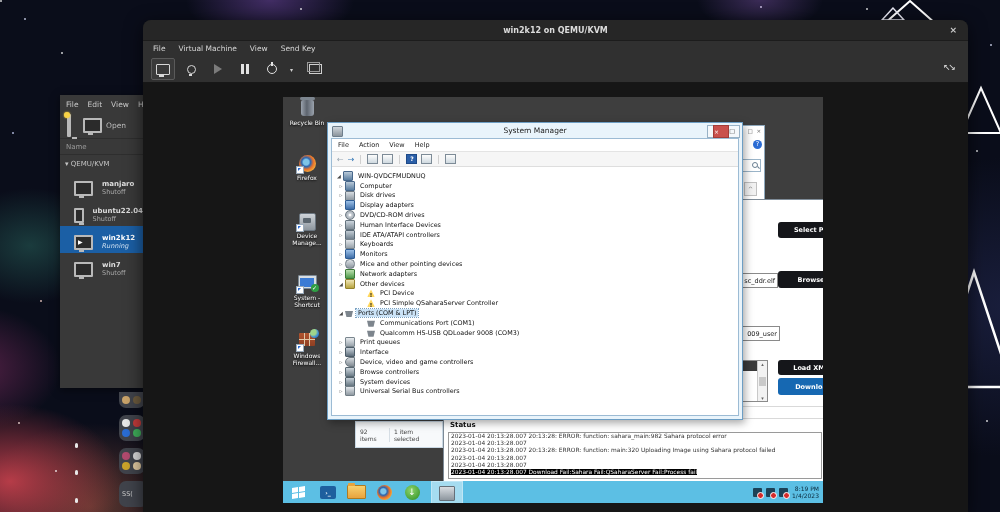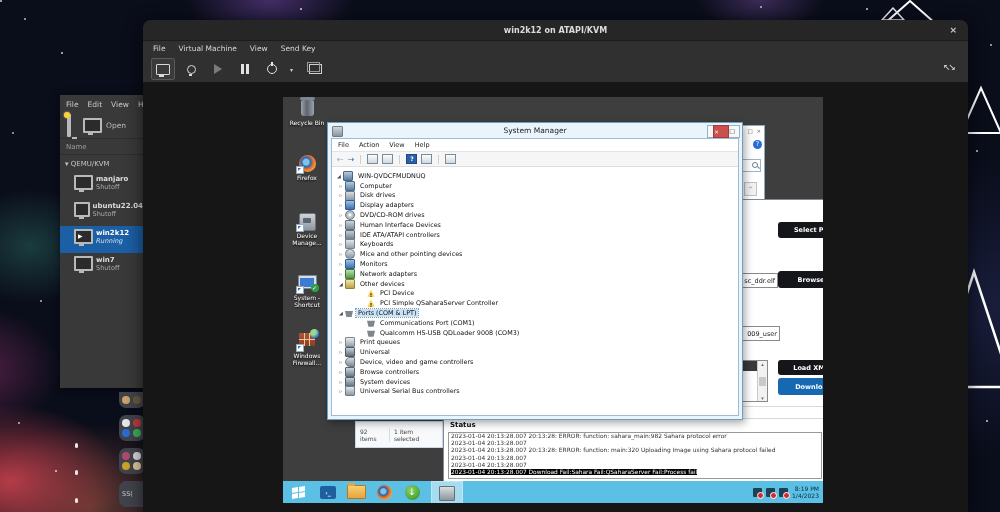--- a/index.html
+++ b/index.html
@@ -27,21 +27,21 @@
   #vmm{left:60px;top:95px;width:83px;height:293px;background:#393939;overflow:hidden;
     color:#cfcfcf;z-index:1;box-shadow:0 2px 8px rgba(0,0,0,.5);}
   #vmm .menus{display:flex;gap:9px;padding:5px 0 4px 6px;font-size:7.5px;color:#c9c9c9;}
   #vmm .tbar{display:flex;align-items:center;gap:12px;padding:3px 0 4px 7px;height:18px;}
   .mini-mon{width:15px;height:11px;border:2px solid #b9b9b9;border-radius:1px;background:#2b2b2b;position:relative;}
   .mini-mon::after{content:"";position:absolute;left:3px;bottom:-4px;width:5px;height:2px;background:#b9b9b9;}
   .spark{position:absolute;left:-3px;top:-4px;width:6px;height:6px;background:#f7d246;border-radius:50%;box-shadow:0 0 2px #f7d246;}
   #vmm .openbtn{display:flex;align-items:center;gap:4px;font-size:7.5px;color:#bdbdbd;}
   #vmm .colhdr{font-size:7px;color:#9a9a9a;padding:4px 0 3px 6px;border-top:1px solid #2e2e2e;border-bottom:1px solid #2e2e2e;}
   #vmm .conn{font-size:7px;color:#c4c4c4;padding:5px 0 4px 5px;}
-  .vmrow{display:flex;align-items:flex-start;gap:3px;padding:3px 0 3px 14px;height:21px;}
+  .vmrow{display:flex;align-items:flex-end;gap:9px;padding:3px 0 3px 14px;height:21px;}
   .vmrow .nm{font-size:7px;color:#dedede;font-weight:bold;line-height:8px;}
   .vmrow .st{font-size:6.5px;color:#a8a8a8;line-height:8px;}
   .vmrow.sel{background:#1b5fa5;}
   .vmrow.sel .nm{color:#fff;} .vmrow.sel .st{color:#cfe0f2;font-style:italic;}
   .playbadge{position:absolute;left:2px;top:1px;font-size:6px;color:#fff;}
   
   #dock{left:116px;top:392px;width:40px;z-index:1;}
   .dtile{width:26px;height:26px;border-radius:7px;background:#40434b;margin:0 0 7px 3px;
     display:grid;grid-template-columns:9px 9px;grid-gap:2px;justify-content:center;align-content:center;}
   .dtile .c{width:8px;height:8px;border-radius:50%;}
@@ -268,21 +268,21 @@
     <div class="dtile txt">
       <span>SS(</span>
     </div>
   </div>
   <div class="pip" style="top:443px"></div>
   <div class="pip" style="top:470px"></div>
   <div class="pip" style="top:498px"></div>
 
   <div id="viewer" class="abs">
     <div class="title">
-      <span>win2k12 on ATAPI/KVM</span>
+      <span>win2k12 on QEMU/KVM</span>
       <span class="close">×</span>
     </div>
     <div class="vmenus">
       <span>File</span>
       <span>Virtual Machine</span>
       <span>View</span>
       <span>Send Key</span>
     </div>
     <div class="vtools">
       <span class="tbtn active">
@@ -453,27 +453,27 @@
                 <span class="ti i-ide"></span>
                 <span class="tl">IDE ATA/ATAPI controllers</span>
               </div>
             <div class="trow ind1">
                 <span class="arr c"></span>
                 <span class="ti i-key"></span>
                 <span class="tl">Keyboards</span>
               </div>
             <div class="trow ind1">
                 <span class="arr c"></span>
+                <span class="ti i-disp"></span>
+                <span class="tl">Monitors</span>
+              </div>
+            <div class="trow ind1">
+                <span class="arr c"></span>
                 <span class="ti i-mouse"></span>
                 <span class="tl">Mice and other pointing devices</span>
-              </div>
-            <div class="trow ind1">
-                <span class="arr c"></span>
-                <span class="ti i-disp"></span>
-                <span class="tl">Monitors</span>
               </div>
             <div class="trow ind1">
                 <span class="arr c"></span>
                 <span class="ti i-net"></span>
                 <span class="tl">Network adapters</span>
               </div>
             <div class="trow ind1">
                 <span class="arr e"></span>
                 <span class="ti i-unk"></span>
                 <span class="tl">Other devices</span>
@@ -504,21 +504,21 @@
                 <span class="tl">Qualcomm HS-USB QDLoader 9008 (COM3)</span>
               </div>
             <div class="trow ind1">
                 <span class="arr c"></span>
                 <span class="ti i-print"></span>
                 <span class="tl">Print queues</span>
               </div>
             <div class="trow ind1">
                 <span class="arr c"></span>
                 <span class="ti i-cpu"></span>
-                <span class="tl">Universal</span>
+                <span class="tl">Interface</span>
               </div>
             <div class="trow ind1">
                 <span class="arr c"></span>
                 <span class="ti i-snd"></span>
                 <span class="tl">Device, video and game controllers</span>
               </div>
             <div class="trow ind1">
                 <span class="arr c"></span>
                 <span class="ti i-sto"></span>
                 <span class="tl">Browse controllers</span>

